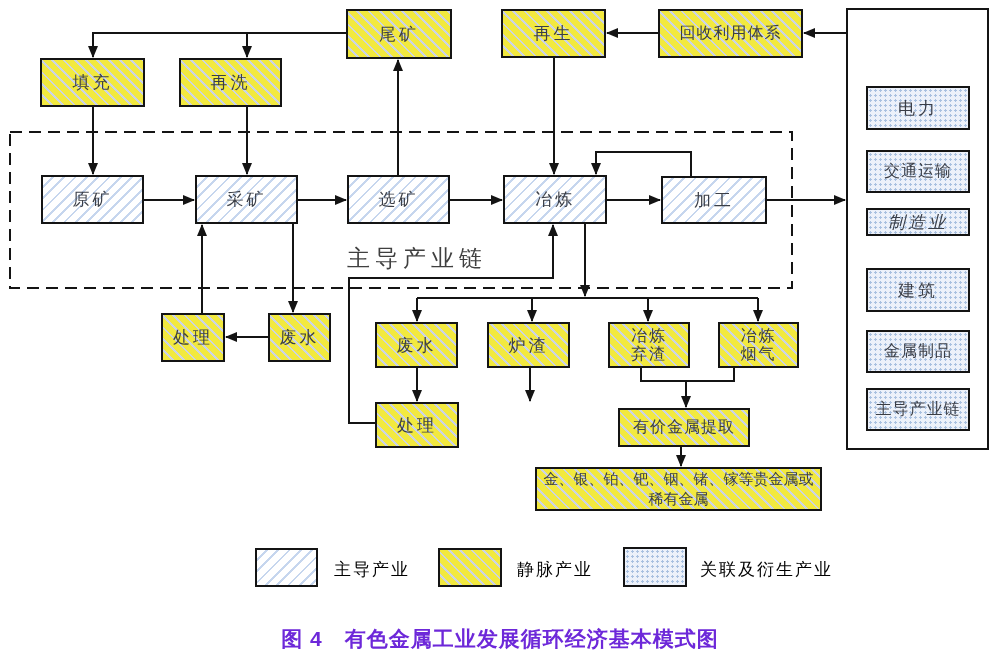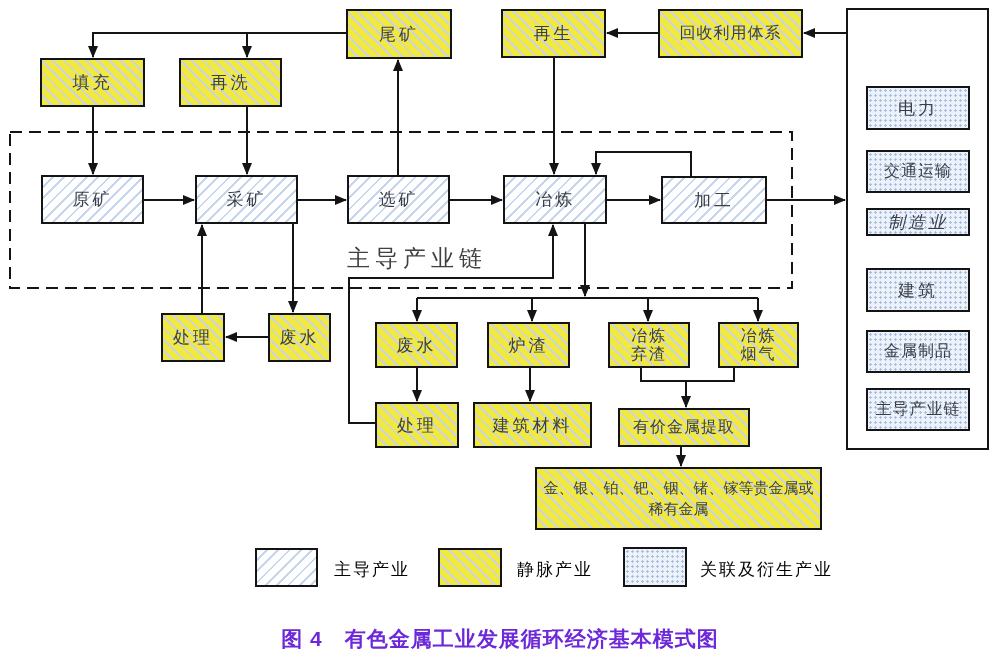--- a/index.html
+++ b/index.html
@@ -122,27 +122,24 @@
     <span>弃渣</span>
   </div>
   <div class="box hatch-yellow two-line" style="left:718px;top:322px;width:81px;height:46px;">
     <span>冶炼</span>
     <span>烟气</span>
   </div>
 
   <div class="box hatch-yellow" style="left:375px;top:402px;width:84px;height:46px;">
       <span>处理</span>
     </div>
-  <div class="box hatch-yellow" style="left:473px;top:402px;width:119px;height:46px;">
-      <span>建筑材料</span>
-    </div>
   <div class="box hatch-yellow fine" style="left:618px;top:408px;width:132px;height:39px;">
       <span>有价金属提取</span>
     </div>
-  <div class="box hatch-yellow wrapbox" style="left:535px;top:467px;width:287px;height:63px;">
+  <div class="box hatch-yellow wrapbox" style="left:535px;top:467px;width:287px;height:44px;">
       <span>金、银、铂、钯、铟、锗、镓等贵金属或稀有金属</span>
     </div>
 
   <div class="panel" style="left:846px;top:8px;width:143px;height:442px;"></div>
   <div class="box dotted" style="left:866px;top:86px;width:104px;height:44px;">
       <span>电力</span>
     </div>
   <div class="box dotted fine" style="left:866px;top:150px;width:104px;height:43px;">
       <span>交通运输</span>
     </div>

